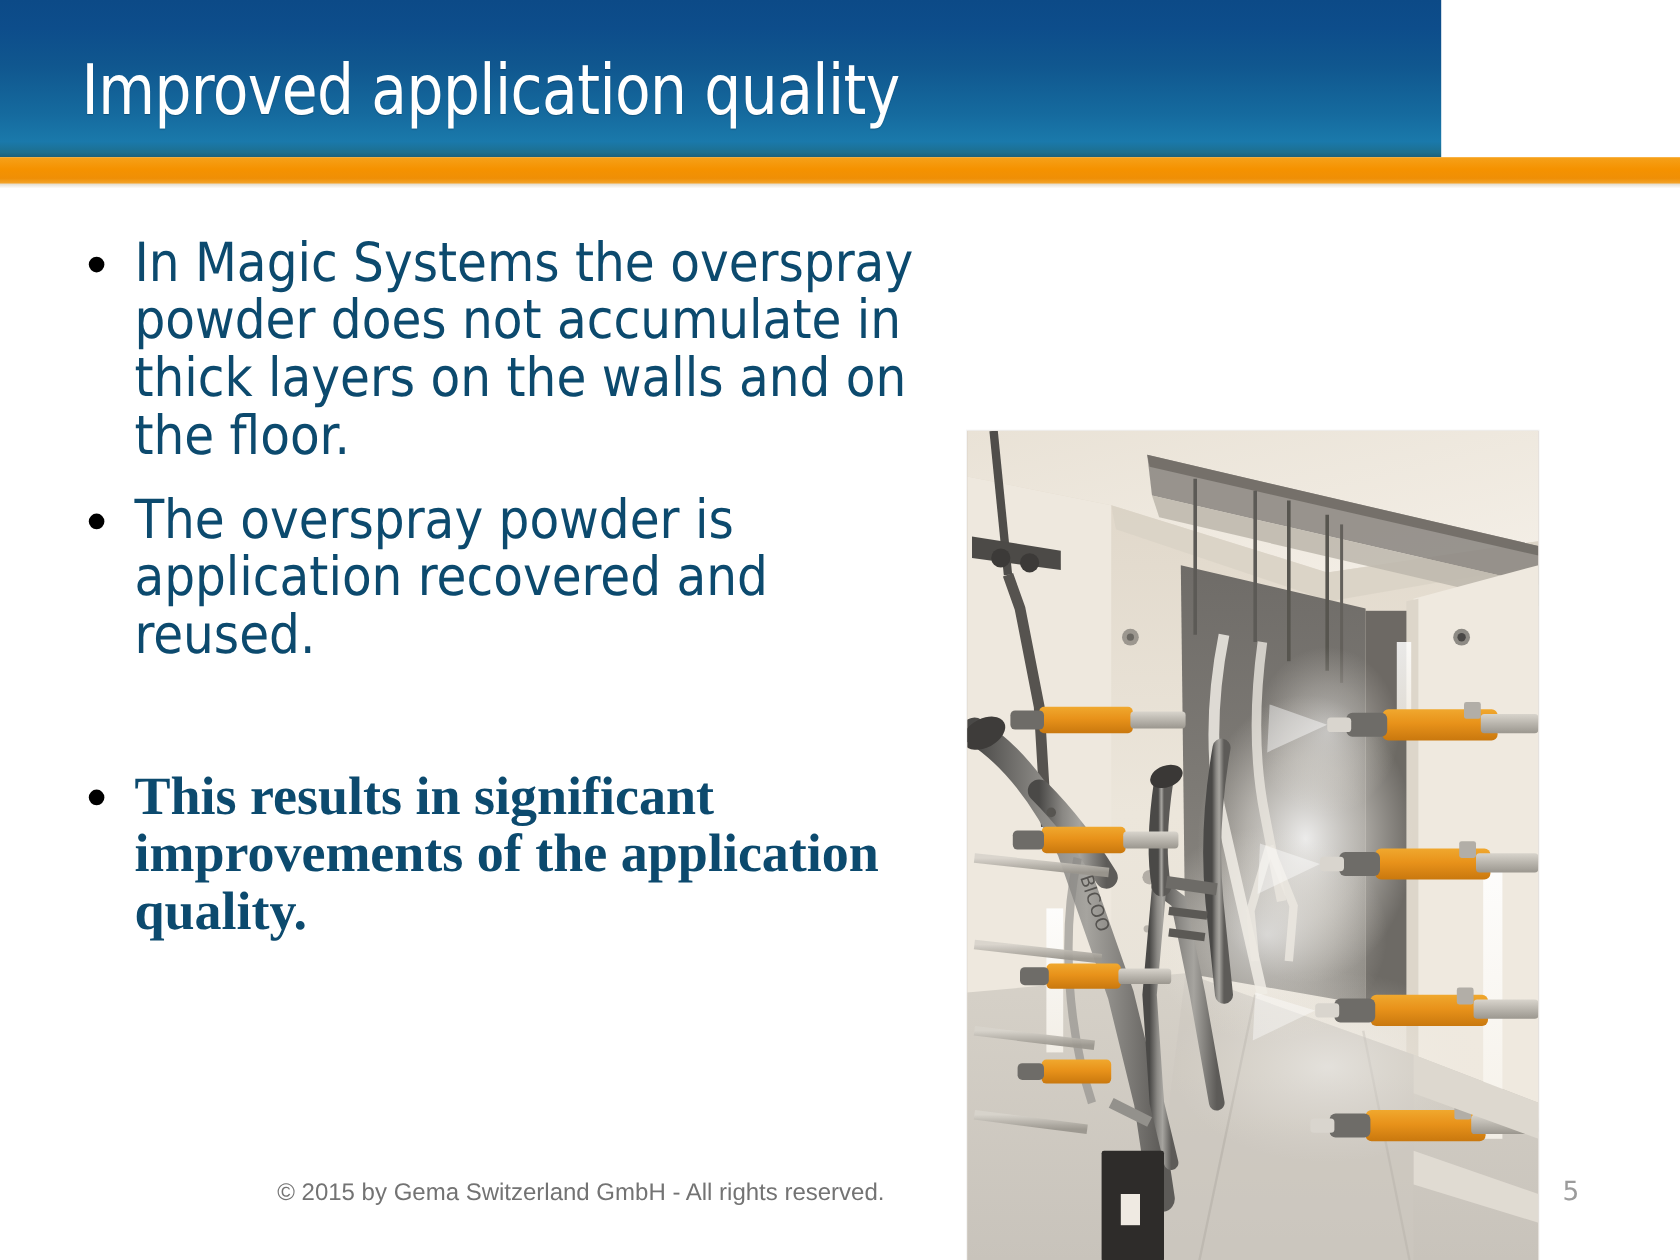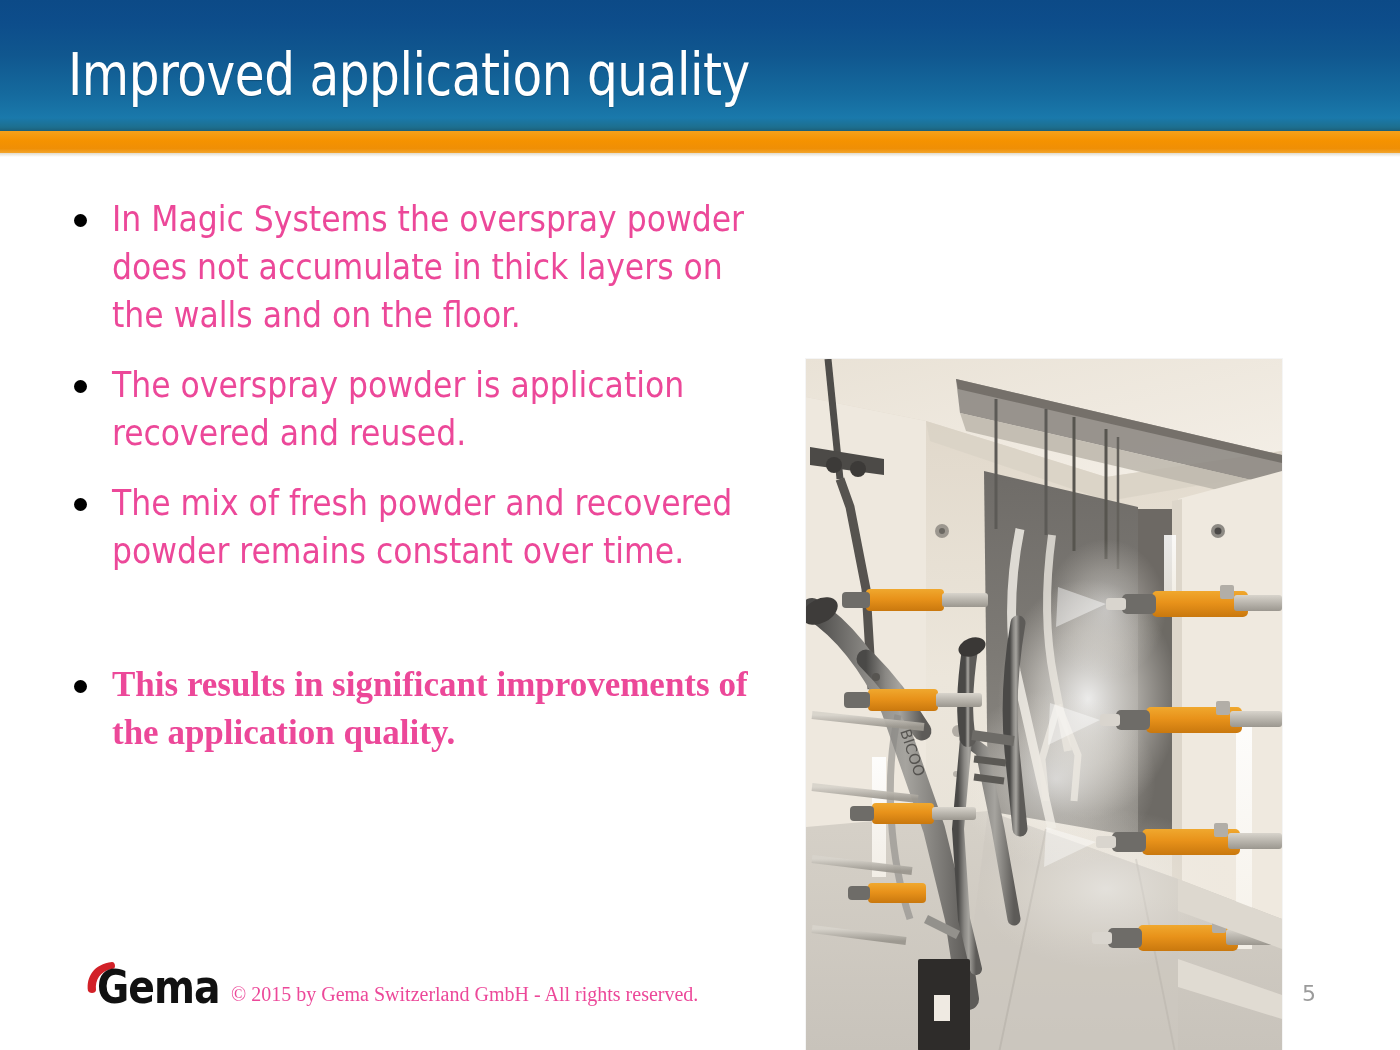--- a/index.html
+++ b/index.html
@@ -12,21 +12,21 @@
     height: 1050px;
     overflow: hidden;
     font-family: "DejaVu Sans", "Liberation Sans", sans-serif;
     position: relative;
   }
 
   
   .slide-header {
     position: absolute;
     left: 0; top: 0;
-    width: 1400px;
+    width: 1201px;
     height: 131px;
     background: linear-gradient(to bottom,
         #0c4a87 0%,
         #0d4d8b 18%,
         #10578f 42%,
         #156a9e 72%,
         #1a79ab 90%,
         #1d6f8f 97%,
         #1b5f79 100%);
   }
@@ -70,22 +70,22 @@
   .bullet-list {
     position: absolute;
     left: 62px;
     top: 38px;
     width: 700px;
   }
   .bullet-item {
     position: relative;
     padding-left: 50px;
     margin-bottom: 22px;
-    color: #ec4899;
-    font-size: 35px;
+    color: #0c4a6e;
+    font-size: 45px;
     line-height: 48px;
     font-family: "DejaVu Sans Condensed", "Liberation Sans Narrow", "Liberation Sans", sans-serif;
   }
   .bullet-item .dot {
     position: absolute;
     left: 12px;
     top: 19px;
     width: 13px;
     height: 13px;
     border-radius: 50%;
@@ -146,22 +146,22 @@
     top: 0px;
     width: 34px;
     height: 32px;
   }
   .copyright {
     position: absolute;
     left: 231px;
     top: 45px;
     font-size: 20px;
     line-height: 24px;
-    color: #ec4899;
-    font-family: Liberation Serif, serif;
+    color: #737373;
+    font-family: Liberation Sans, sans-serif;
     white-space: nowrap;
   }
   .page-number {
     position: absolute;
     right: 84px;
     top: 44px;
     font-size: 22px;
     line-height: 26px;
     color: #9b9b9b;
     font-family: "DejaVu Sans", "Liberation Sans", sans-serif;
@@ -183,24 +183,20 @@
     <div class="bullet-item">
       <span class="dot"></span>
       <span>In Magic Systems the overspray powder does not accumulate in thick layers on the walls and on the floor.</span>
     </div>
 
     <div class="bullet-item">
       <span class="dot"></span>
       <span>The overspray powder is application recovered and reused.</span>
     </div>
 
-    <div class="bullet-item">
-      <span class="dot"></span>
-      <span>The mix of fresh powder and recovered powder remains constant over time.</span>
-    </div>
 
     <div class="bullet-item emphasis spaced">
       <span class="dot"></span>
       <span>This results in significant improvements of the application quality.</span>
     </div>
 
   </div>
 
   <div class="photo-frame">
     <svg width="476" height="708" viewBox="0 0 476 708" xmlns="http://www.w3.org/2000/svg">
@@ -389,23 +385,17 @@
       <polygon points="372,600 476,636 476,660 372,628" fill="#e2ddd4" opacity="0.9"></polygon>
 
       <rect x="0" y="0" width="476" height="708" fill="none"></rect>
     </svg>
   </div>
 
 </div>
 
 <div class="footer">
 
-  <div class="logo">
-    <svg class="logo-swoosh" viewBox="0 0 34 32" xmlns="http://www.w3.org/2000/svg">
-      <path d="M4 30 C2 16 10 3 28 1 C30 1 31 3 31 5 C31 7 30 8 28 8 C16 10 11 19 12 29 C12 31 10 32 8 32 C6 32 5 31 4 30 Z" fill="#d22128"></path>
-    </svg>
-    <div class="logo-text">Gema</div>
-  </div>
 
   <div class="copyright">© 2015 by Gema Switzerland GmbH - All rights reserved.</div>
 
   <div class="page-number">5</div>
 </div>
 
 </body></html>

